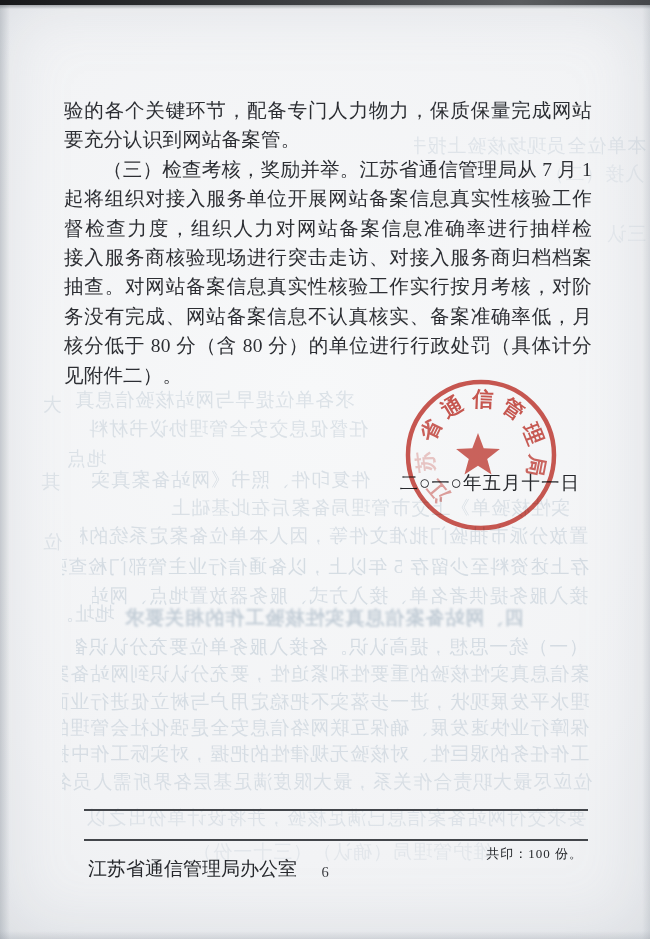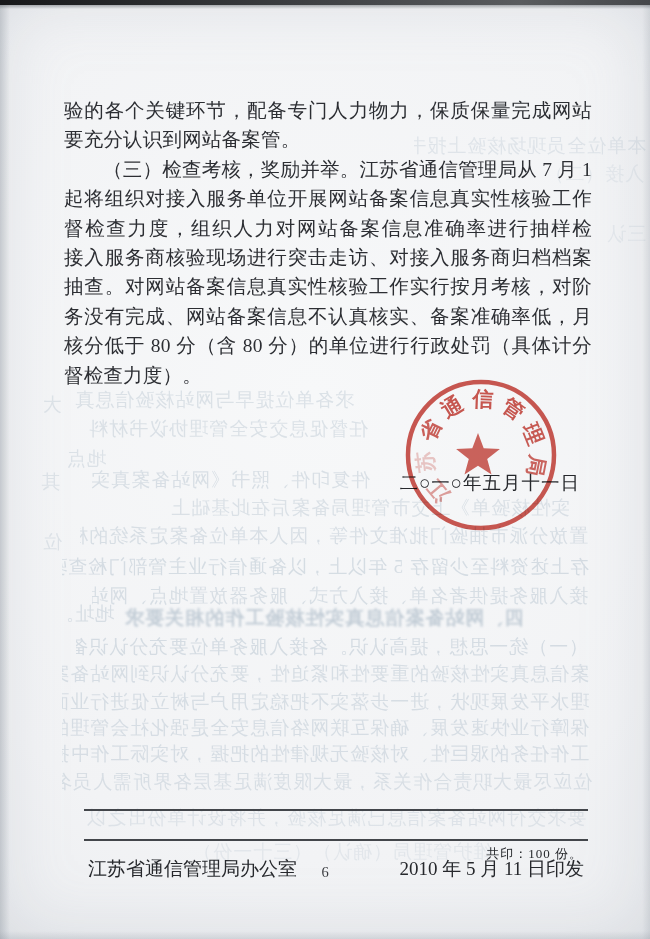--- a/index.html
+++ b/index.html
@@ -117,21 +117,21 @@
   <div class="bodytext">
       <div class="bodyline justify">验的各个关键环节，配备专门人力物力，保质保量完成网站备案</div>
       <div class="bodyline">要充分认识到网站备案管。</div>
       <div class="bodyline justify indent">（三）检查考核，奖励并举。江苏省通信管理局从 7 月 1 日</div>
       <div class="bodyline justify">起将组织对接入服务单位开展网站备案信息真实性核验工作的监</div>
       <div class="bodyline justify">督检查力度，组织人力对网站备案信息准确率进行抽样检查、对</div>
       <div class="bodyline justify">接入服务商核验现场进行突击走访、对接入服务商归档档案进行</div>
       <div class="bodyline justify">抽查。对网站备案信息真实性核验工作实行按月考核，对阶段任</div>
       <div class="bodyline justify">务没有完成、网站备案信息不认真核实、备案准确率低，月度考</div>
       <div class="bodyline justify">核分低于 80 分（含 80 分）的单位进行行政处罚（具体计分情况</div>
-      <div class="bodyline">督检查力度）。</div>
+      <div class="bodyline">见附件二）。</div>
     </div>
 
   <div class="dateline">二○一○年五月十一日</div>
 
   <svg class="seal" viewBox="0 0 158 158" xmlns="http://www.w3.org/2000/svg">
     <circle cx="79" cy="79" r="73" fill="none" stroke="#c9473f" stroke-width="4.5" opacity="0.9"></circle>
     <polygon points="76,57 81.7,72.2 97.9,72.9 85.2,83 89.5,98.6 76,89.7 62.5,98.6 66.8,83 54.1,72.9 70.3,72.2" fill="#c9473f" opacity="0.84"></polygon>
     <g id="seal-chars" font-family="Liberation Serif, DejaVu Serif, serif" font-weight="bold">
         <text transform="translate(36.1 115.0) rotate(-130)" fill="#c9473f" opacity="0.5" font-size="21" text-anchor="middle" dominant-baseline="central">江</text>
         <text transform="translate(23.4 85.8) rotate(-97)" fill="#c9473f" opacity="0.28" font-size="21" text-anchor="middle" dominant-baseline="central">苏</text>
@@ -140,21 +140,20 @@
         <text transform="translate(81.0 23.0) rotate(2)" fill="#c9473f" opacity="0.9" font-size="21" text-anchor="middle" dominant-baseline="central">信</text>
         <text transform="translate(111.1 33.1) rotate(35)" fill="#c9473f" opacity="0.9" font-size="21" text-anchor="middle" dominant-baseline="central">管</text>
         <text transform="translate(130.9 58.0) rotate(68)" fill="#c9473f" opacity="0.88" font-size="21" text-anchor="middle" dominant-baseline="central">理</text>
         <text transform="translate(134.0 89.7) rotate(101)" fill="#c9473f" opacity="0.82" font-size="21" text-anchor="middle" dominant-baseline="central">局</text>
       </g>
   </svg>
 
   <div class="footer-rule rule-top"></div>
   <div class="footer-row">
     <span>江苏省通信管理局办公室</span>
-    <span>2010 年 5 月 11 日印发</span>
   </div>
   <div class="footer-rule rule-bottom"></div>
   <div class="copies">共印：100 份。</div>
 
   <div class="pagenum">6</div>
 
   <div class="scan-top"></div>
   <div class="scan-top-shadow"></div>
   <div class="scan-left"></div>
   <div class="scan-right"></div>

